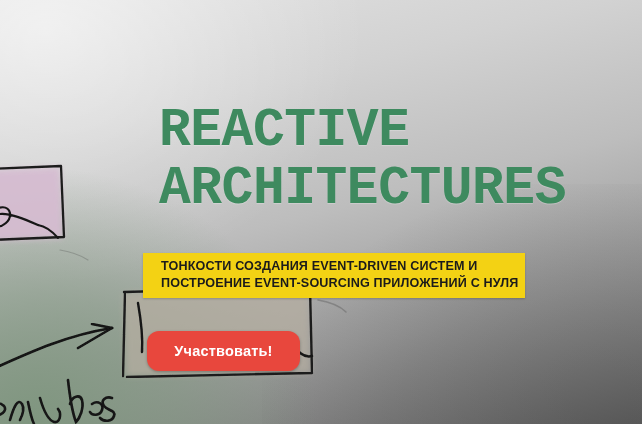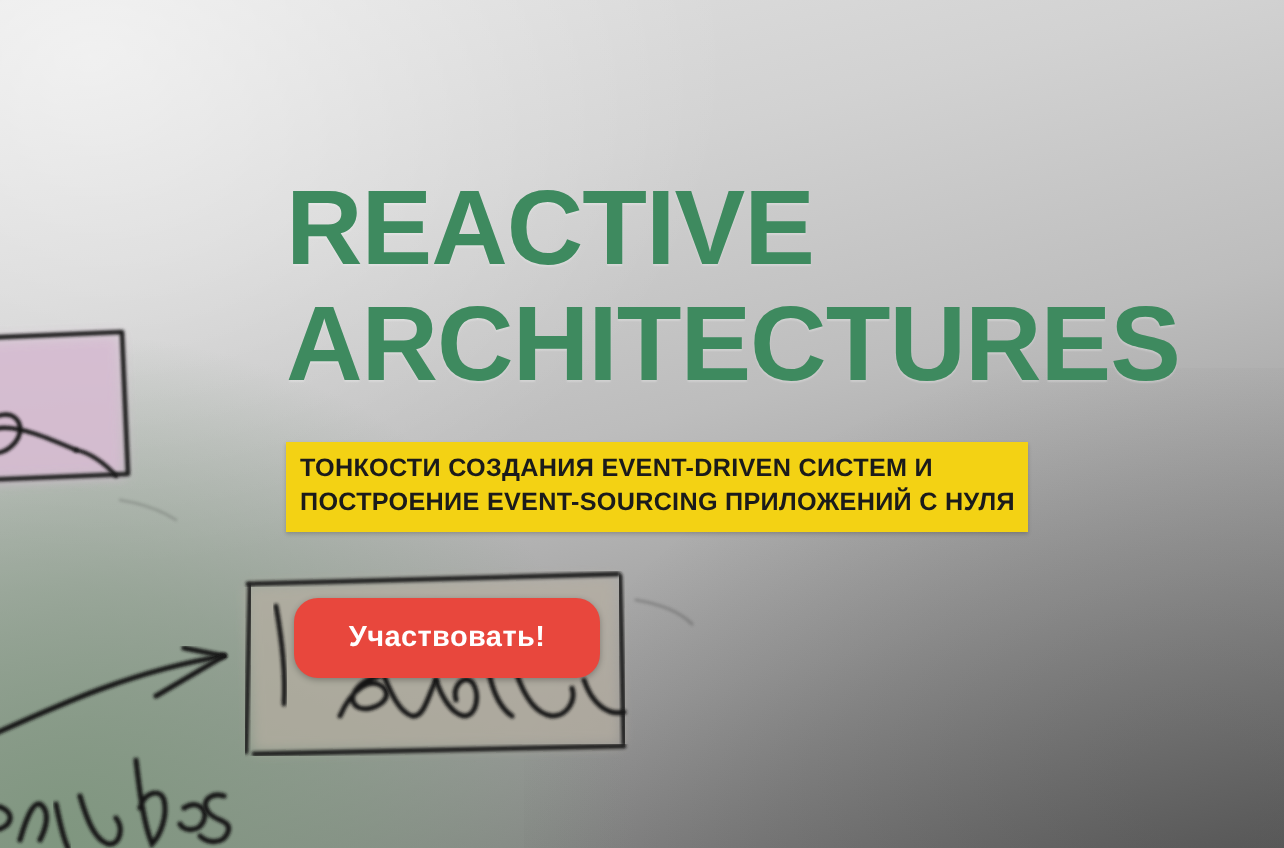--- a/index.html
+++ b/index.html
@@ -71,42 +71,42 @@
 
   
   .content {
     position: absolute;
     left: 143px;
     top: 86px;
     width: 470px;
   }
 
   .headline {
-    margin: 0;
+    margin: 16px;
     color: #3e8a5f;
-    font-family: Liberation Sans, sans-serif;
+    font-family: Liberation Mono, monospace;
     font-weight: bold;
     font-size: 53px;
     line-height: 58px;
     letter-spacing: -0.5px;
     white-space: pre-line;
     text-shadow: 0 1px 1px rgba(255,255,255,0.25);
   }
 
   .subtitle-banner {
     display: inline-block;
     margin-top: 19px;
     background: #f3d214;
     color: #1b1b1b;
     font-family: "Liberation Sans", sans-serif;
     font-weight: bold;
     font-size: 12.6px;
     line-height: 17px;
     letter-spacing: 0.15px;
-    padding: 5px 7px 6px 7px;
+    padding: 5px 7px 6px 18px;
     white-space: pre-line;
     box-shadow: 0 1px 2px rgba(0,0,0,0.20);
   }
 
   .cta-button {
     display: block;
     margin-top: 33px;
     margin-left: 4px;
     width: 153px;
     height: 40px;

